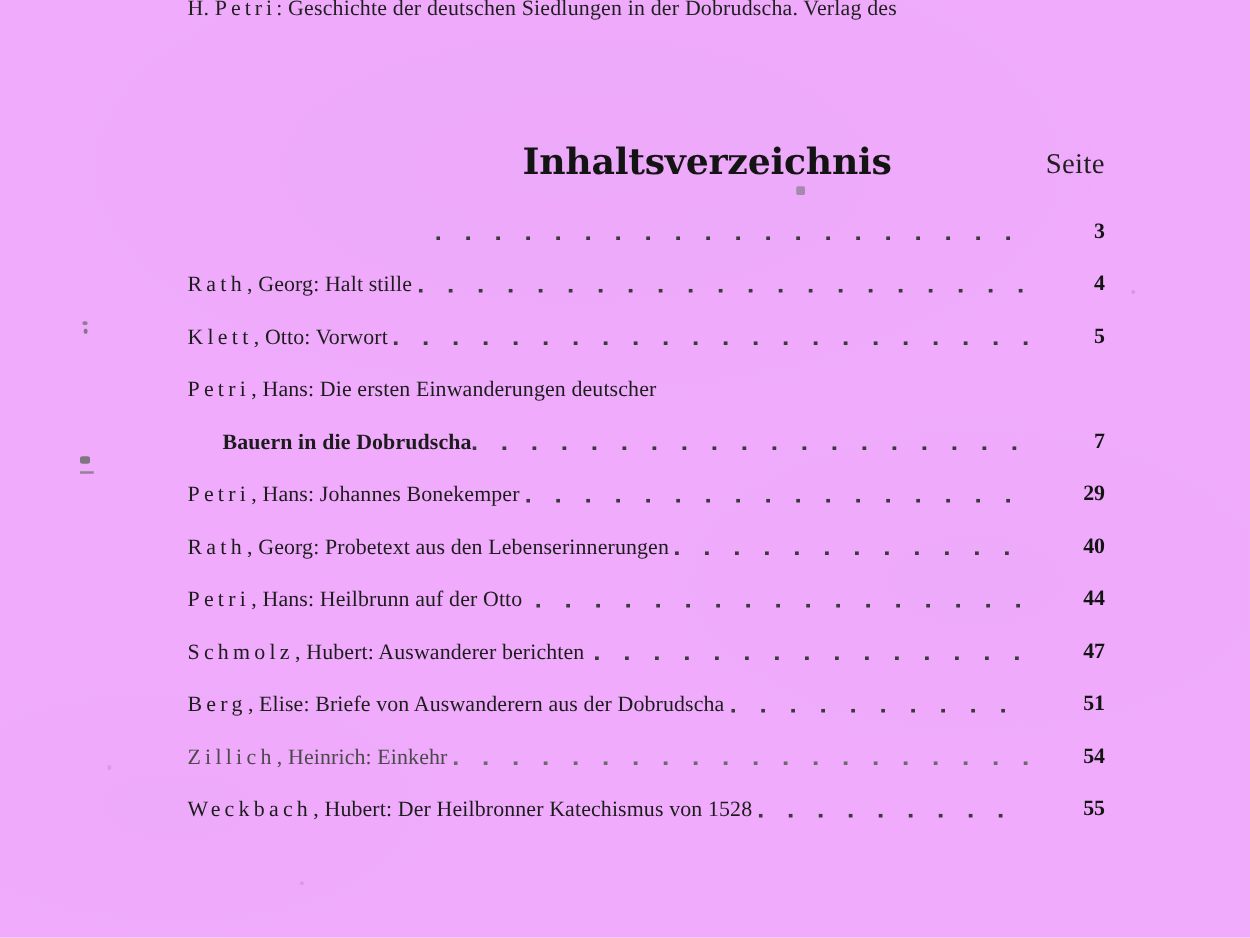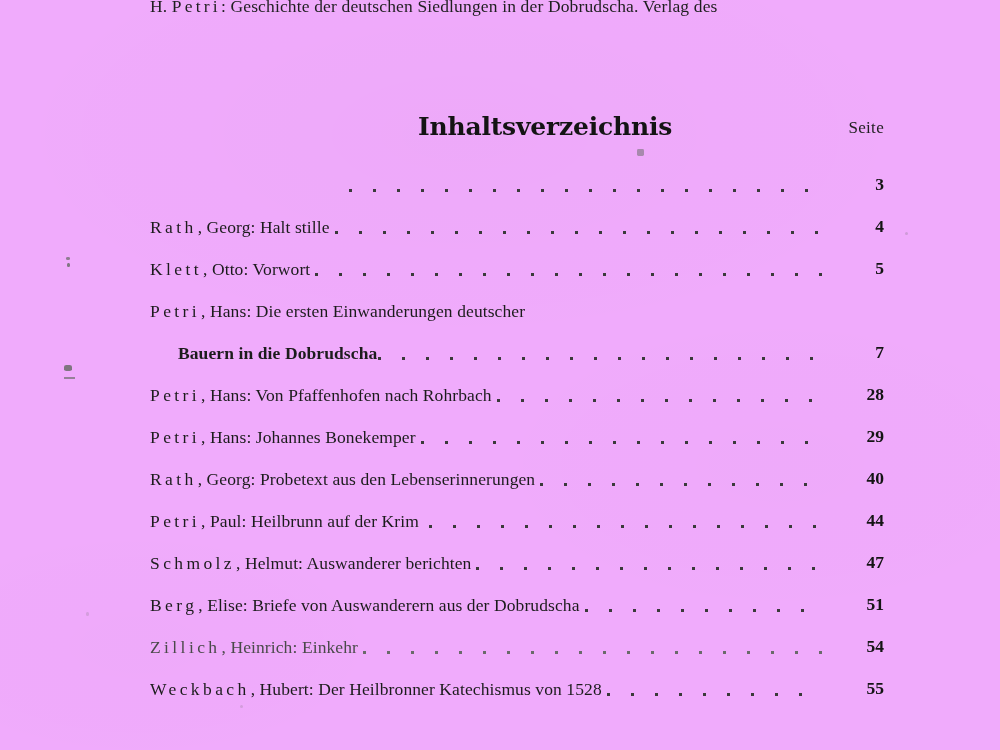--- a/index.html
+++ b/index.html
@@ -58,31 +58,31 @@
     left: 150px;
     top: 112px;
     width: 734px;
     height: 34px;
   }
   .toc-title {
     position: absolute;
     left: 268px;
     top: 0;
     font-family: "DejaVu Serif", "Liberation Serif", serif;
-    font-size: 25px;
+    font-size: 29px;
     font-weight: 700;
     letter-spacing: -0.2px;
     color: #141414;
     white-space: nowrap;
   }
   .seite-label {
     position: absolute;
     right: 0;
     top: 6px;
-    font-size: 17px;
+    font-size: 23px;
     color: #1f1f1f;
     letter-spacing: 0.3px;
     white-space: nowrap;
   }
 
   
   .toc {
     position: absolute;
     left: 150px;
     top: 170px;
@@ -208,49 +208,42 @@
           <div class="entry-text"><span class="surname">Petri</span><span>, Hans: Die ersten Einwanderungen deutscher</span></div>
         </div>
         <div class="line">
           <div class="entry-text indent">Bauern in die Dobrudscha</div>
           <div class="leader" style="left: 228px; width: 466px;"><i></i><i></i><i></i><i></i><i></i><i></i><i></i><i></i><i></i><i></i><i></i><i></i><i></i><i></i><i></i><i></i><i></i><i></i><i></i></div>
           <div class="pageno">7</div>
         </div>
       </div>
       <div class="entry">
         <div class="line">
-          <div class="entry-text"><span class="surname">Petri</span><span>, Hans: Von Pfaffenhofen nach Rohrbach</span></div>
-          <div class="leader" style="left: 347px; width: 347px;"><i></i><i></i><i></i><i></i><i></i><i></i><i></i><i></i><i></i><i></i><i></i><i></i><i></i><i></i></div>
-          <div class="pageno">28</div>
-        </div>
-      </div>
-      <div class="entry">
-        <div class="line">
           <div class="entry-text"><span class="surname">Petri</span><span>, Hans: Johannes Bonekemper</span></div>
           <div class="leader" style="left: 271px; width: 423px;"><i></i><i></i><i></i><i></i><i></i><i></i><i></i><i></i><i></i><i></i><i></i><i></i><i></i><i></i><i></i><i></i><i></i></div>
           <div class="pageno">29</div>
         </div>
       </div>
       <div class="entry">
         <div class="line">
           <div class="entry-text"><span class="surname">Rath</span><span>, Georg: Probetext aus den Lebenserinnerungen</span></div>
           <div class="leader" style="left: 390px; width: 304px;"><i></i><i></i><i></i><i></i><i></i><i></i><i></i><i></i><i></i><i></i><i></i><i></i></div>
           <div class="pageno">40</div>
         </div>
       </div>
       <div class="entry">
         <div class="line">
-          <div class="entry-text"><span class="surname">Petri</span><span>, Paul: Heilbrunn auf der Krim</span></div>
+          <div class="entry-text"><span class="surname">Petri</span><span>, Hans: Heilbrunn auf der Otto</span></div>
           <div class="leader" style="left: 279px; width: 415px;"><i></i><i></i><i></i><i></i><i></i><i></i><i></i><i></i><i></i><i></i><i></i><i></i><i></i><i></i><i></i><i></i><i></i></div>
           <div class="pageno">44</div>
         </div>
       </div>
       <div class="entry">
         <div class="line">
-          <div class="entry-text"><span class="surname">Schmolz</span><span>, Helmut: Auswanderer berichten</span></div>
+          <div class="entry-text"><span class="surname">Schmolz</span><span>, Hubert: Auswanderer berichten</span></div>
           <div class="leader" style="left: 326px; width: 368px;"><i></i><i></i><i></i><i></i><i></i><i></i><i></i><i></i><i></i><i></i><i></i><i></i><i></i><i></i><i></i></div>
           <div class="pageno">47</div>
         </div>
       </div>
       <div class="entry">
         <div class="line">
           <div class="entry-text"><span class="surname">Berg</span><span>, Elise: Briefe von Auswanderern aus der Dobrudscha</span></div>
           <div class="leader" style="left: 435px; width: 259px;"><i></i><i></i><i></i><i></i><i></i><i></i><i></i><i></i><i></i><i></i></div>
           <div class="pageno">51</div>
         </div>

